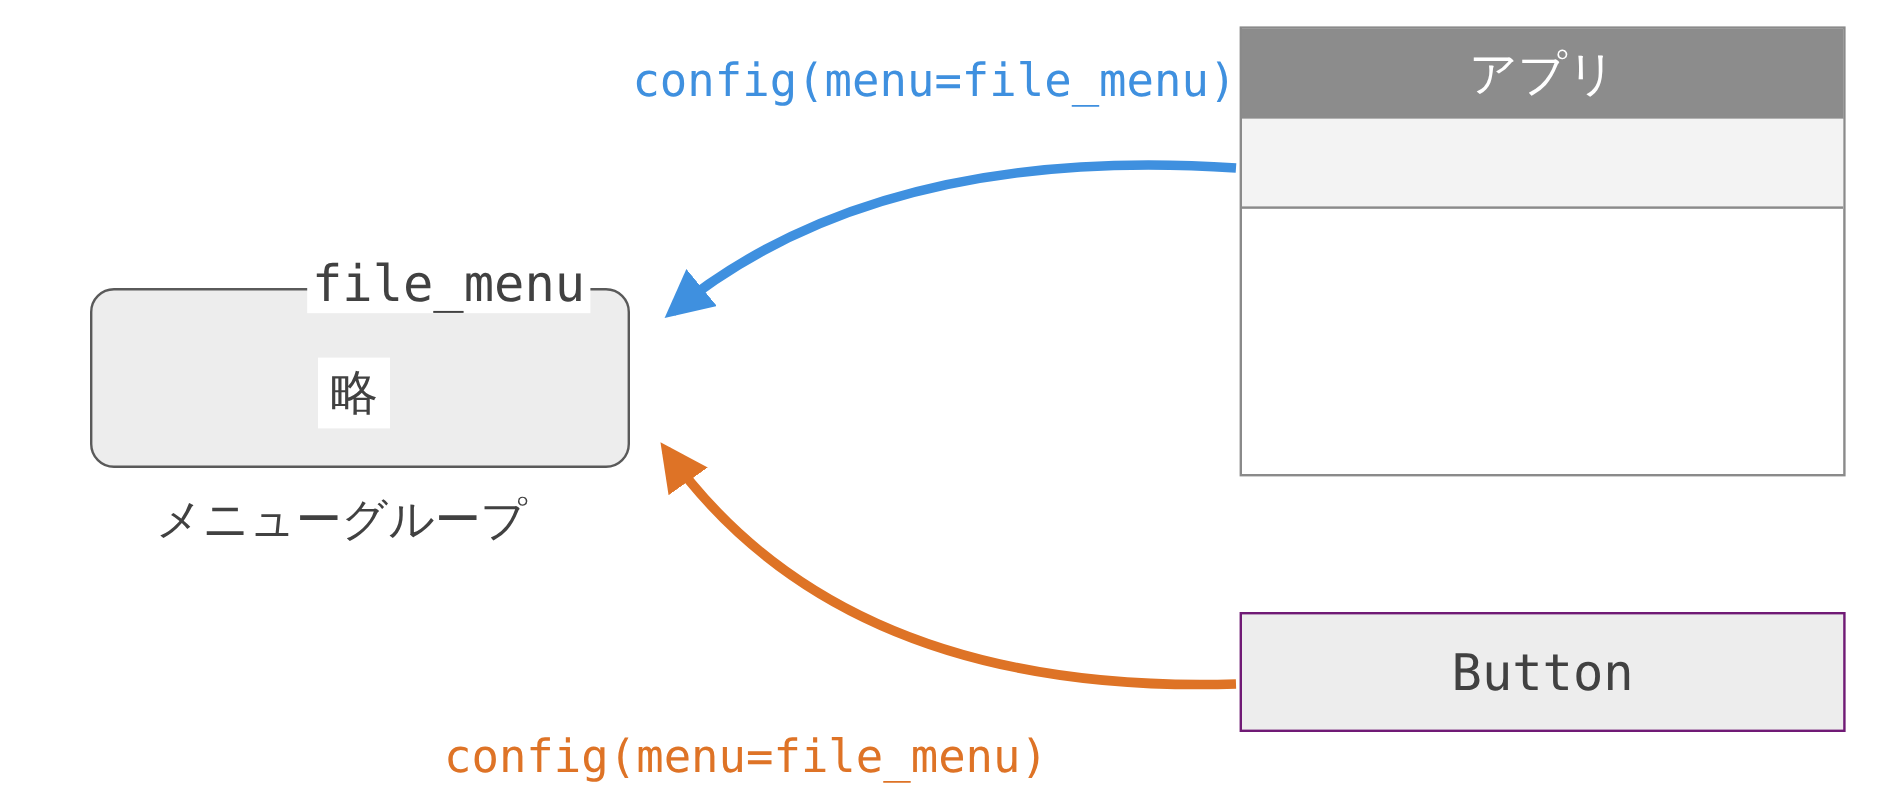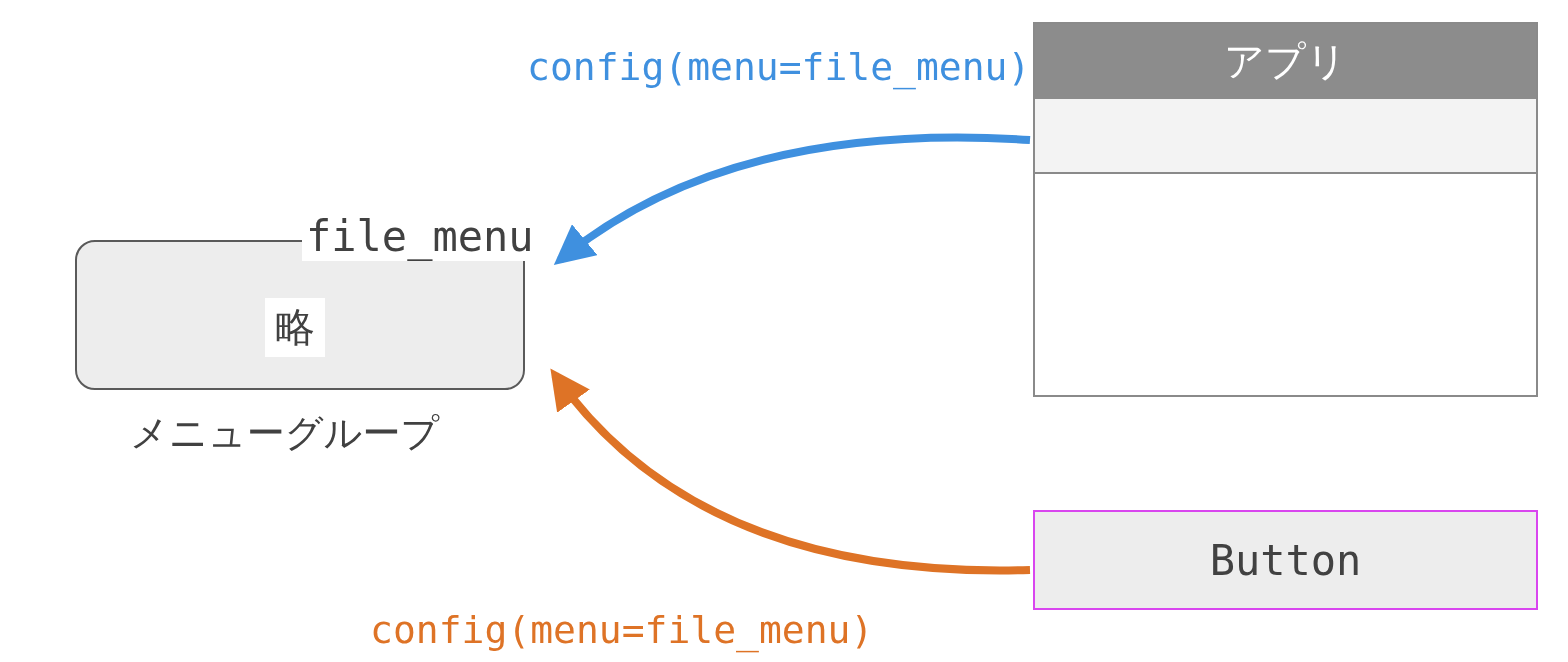--- a/index.html
+++ b/index.html
@@ -28,21 +28,20 @@
     }
     .file-menu-title {
       position: absolute;
       left: 256px;
       top: 212px;
       font-family: "Menlo", "Consolas", monospace;
       font-size: 42px;
       color: #414141;
       background: #ffffff;
       padding: 0 4px;
-      margin-left: 46px;
     }
     .file-menu-inner {
       position: absolute;
       left: 265px;
       top: 298px;
       font-size: 40px;
       color: #414141;
       background: #ffffff;
       padding: 2px 10px;
     }
@@ -83,21 +82,21 @@
     }
     
     
     .button-box {
       position: absolute;
       left: 1033px;
       top: 510px;
       width: 505px;
       height: 100px;
       background: #ededed;
-      border: 2px solid #d946ef;
+      border: 2px solid #701a75;
       display: flex;
       align-items: center;
       justify-content: center;
       font-family: "Menlo", "Consolas", monospace;
       font-size: 42px;
       color: #414141;
     }
     
     
     .label-top {

